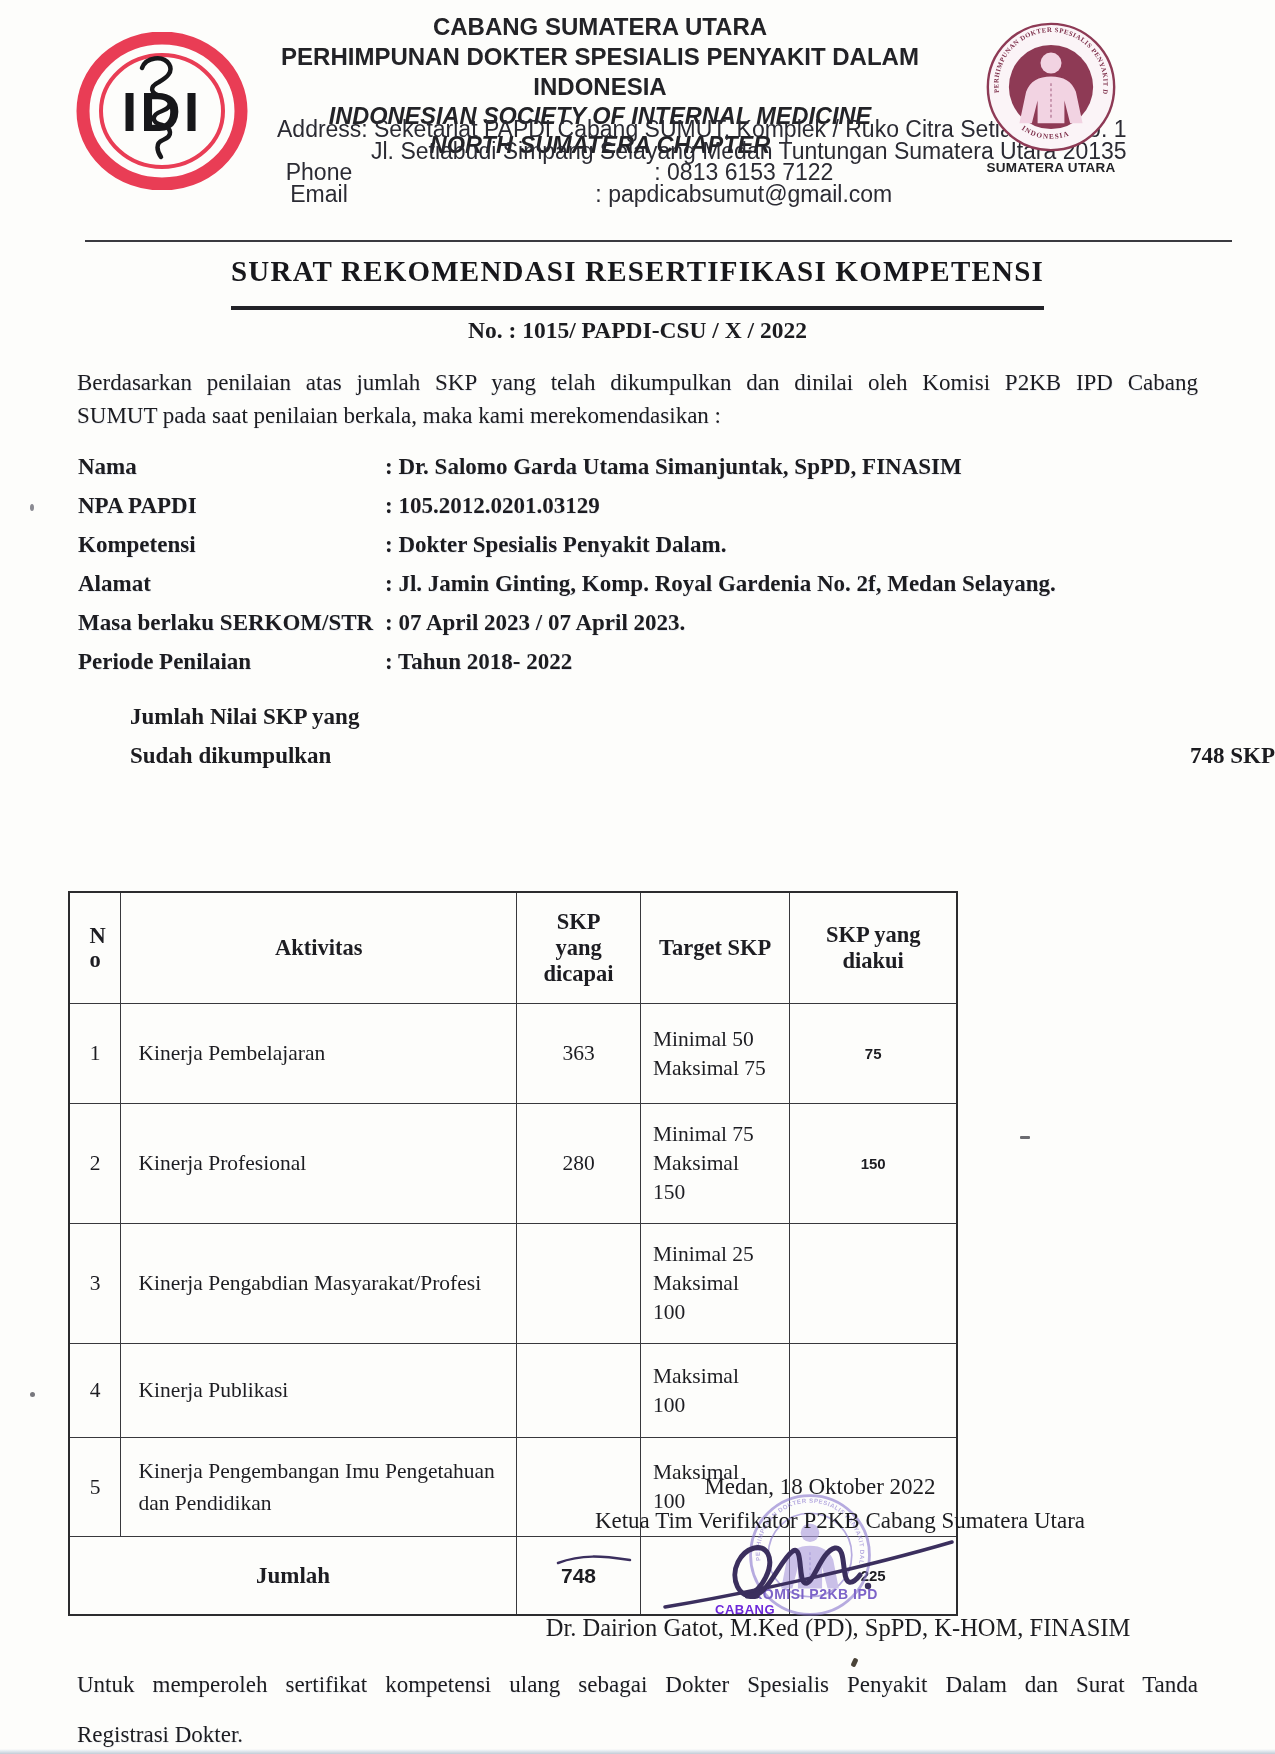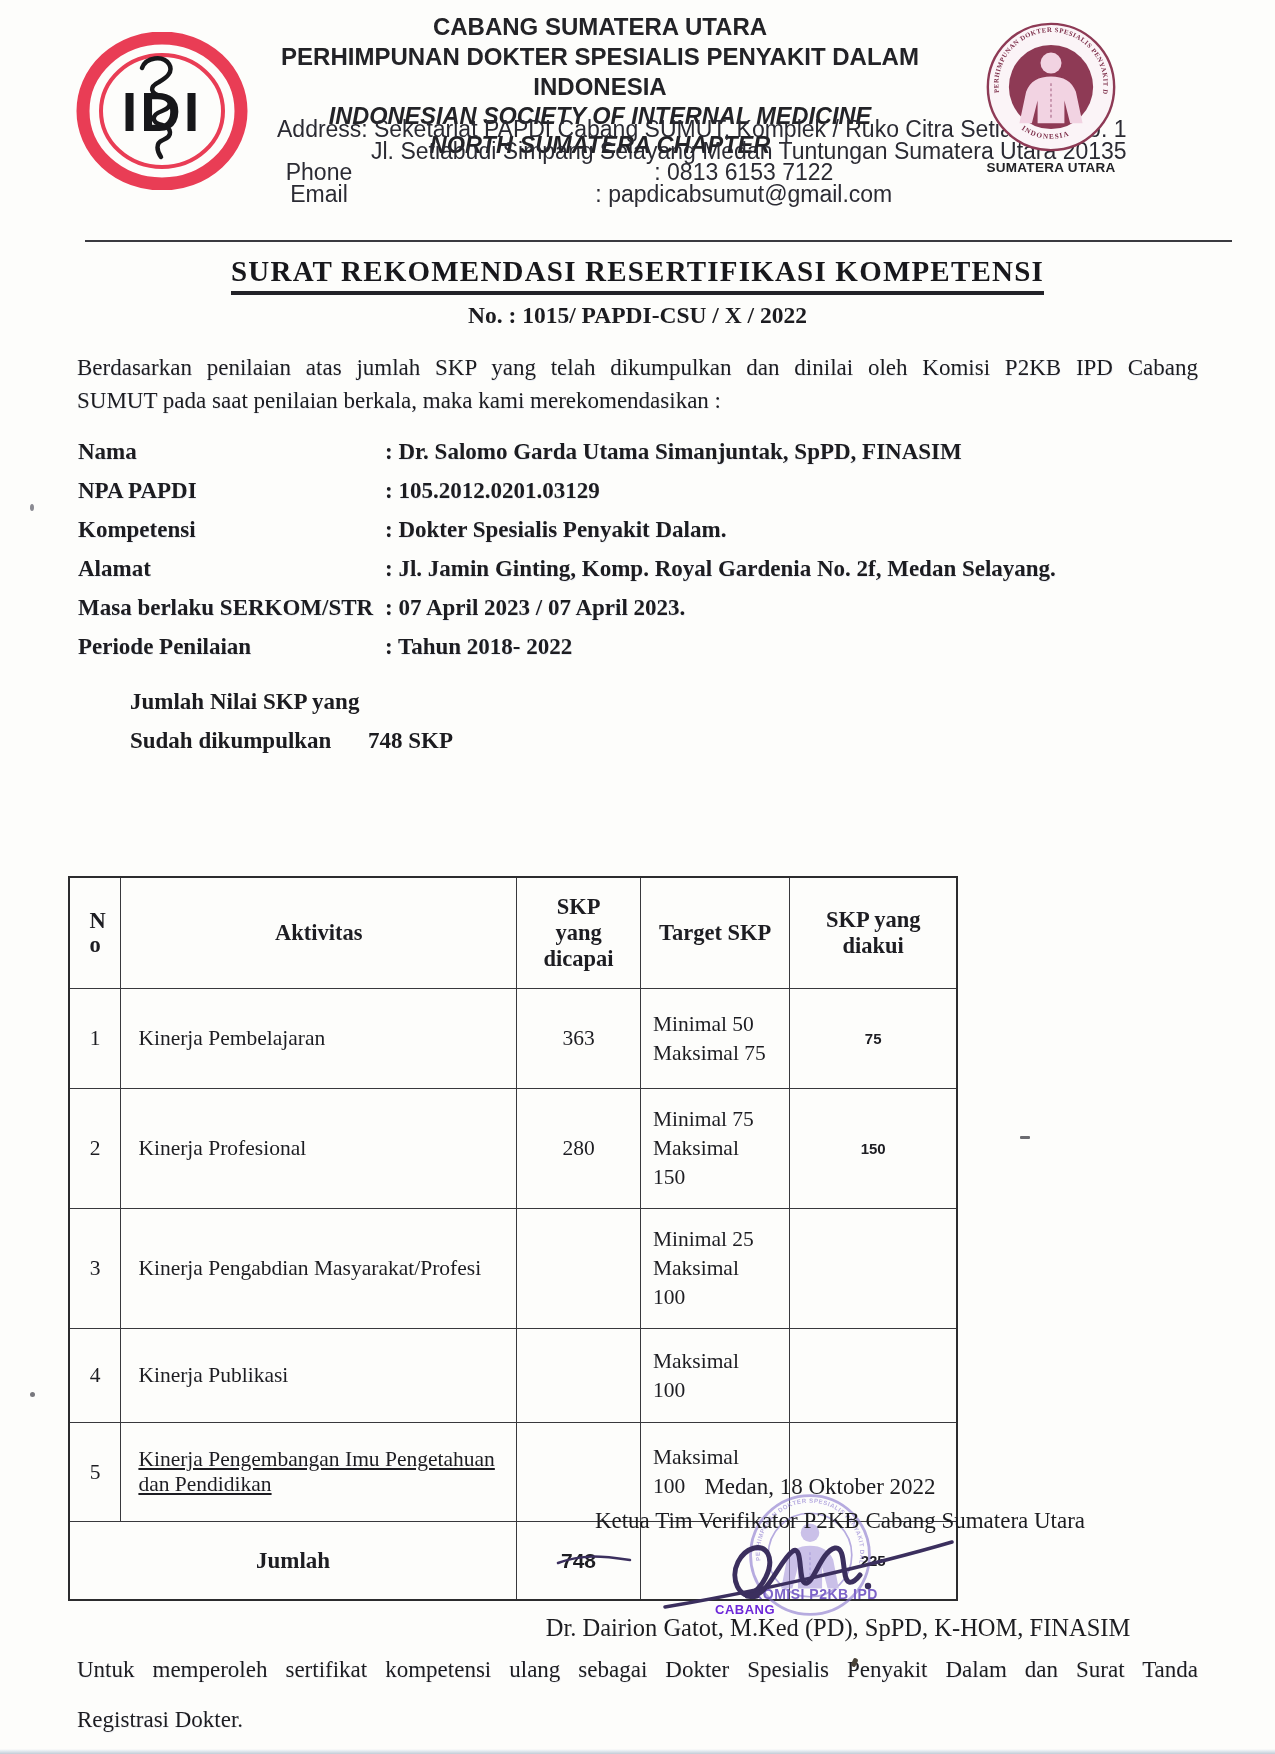--- a/index.html
+++ b/index.html
@@ -17,43 +17,43 @@
         color:#2b2b33;text-align:center;font-weight:normal;}
   .addr .val.indent{padding-left:10px;}
   .papdi{position:absolute;left:981px;top:20px;width:140px;text-align:center;}
   .papdi-cap{font-family:"Liberation Sans",sans-serif;font-weight:bold;font-size:13.5px;
              color:#212125;margin-top:2px;letter-spacing:.3px;}
   .divider{position:absolute;left:85px;top:240px;width:1147px;height:2px;background:#3b3b40;}
   
   .doc{position:absolute;left:0;top:255px;width:1275px;}
   .heading-wrap{text-align:center;}
   .heading{display:inline-block;font-weight:bold;font-size:29px;letter-spacing:1.2px;
-           border-bottom:4px solid #232328;padding-bottom:3px;color:#18181c;}
+           border-bottom:4px solid #232328;padding-bottom:18px;color:#18181c;}
   .number{text-align:center;font-weight:bold;font-size:23.5px;margin-top:7px;}
   .intro{margin:22px 77px 0 77px;font-size:23px;line-height:33px;
          text-shadow:0.6px 0.8px 0 rgba(50,80,170,0.10);}
   .jline{text-align:justify;text-align-last:justify;}
   .fields{margin:22px 16px 0 78px;}
   .frow{display:flex;font-weight:bold;font-size:23px;height:27px;margin-bottom:12px;
         text-shadow:0.6px 0.8px 0 rgba(50,80,170,0.10);}
   .flabel{width:307px;flex:none;}
   .summary{margin:28px 0 0 130px;font-weight:bold;font-size:23px;}
-  .srow2{display:flex;margin-top:13px;}
+  .srow2{display:flex;margin-top:13px;justify-content:space-between;}
   .slabel{width:238px;flex:none;}
   
   table.skp{margin:122px 0 0 68px;border-collapse:collapse;width:890px;font-size:21.5px;
             color:#1d1d22;border:2.5px solid #2c2c2e;}
   .skp th,.skp td{border:1.6px solid #38383c;vertical-align:middle;padding:16px;}
   .skp th{font-weight:bold;font-size:22.5px;height:62px;text-align:center;line-height:26px;}
   th.h-no span{display:inline-block;width:1ch;word-break:break-all;line-height:24px;}
   col.c-no{width:52px;} col.c-akt{width:396px;} col.c-dic{width:124px;}
   col.c-tgt{width:150px;} col.c-dia{width:168px;}
   td.no{text-align:center;}
   td.akt{padding-left:17px;white-space:nowrap;}
-  td.akt.wrap{white-space:normal;line-height:25px;padding-right:6px;text-decoration:underline;}
+  td.akt.wrap{white-space:normal;line-height:32px;padding-right:6px;}
   td.dic{text-align:center;}
   td.tgt{padding-left:12px;line-height:29px;}
   .tline:empty{display:none;}
   td.dia{text-align:center;font-family:"Liberation Sans",sans-serif;font-weight:bold;font-size:15px;}
   tr.r1 td{height:67px;} tr.r2 td{height:61px;} tr.r3 td{height:74px;}
   tr.r4 td{height:61px;} tr.r5 td{height:66px;} tr.rf td{height:45px;}
   td.flab{text-align:center;font-weight:bold;font-size:23px;}
   td.fdic{text-align:center;font-family:"Liberation Sans",sans-serif;font-weight:bold;font-size:21px;}
   
   .closing{margin:44px 77px 0 77px;font-size:23px;line-height:50px;

